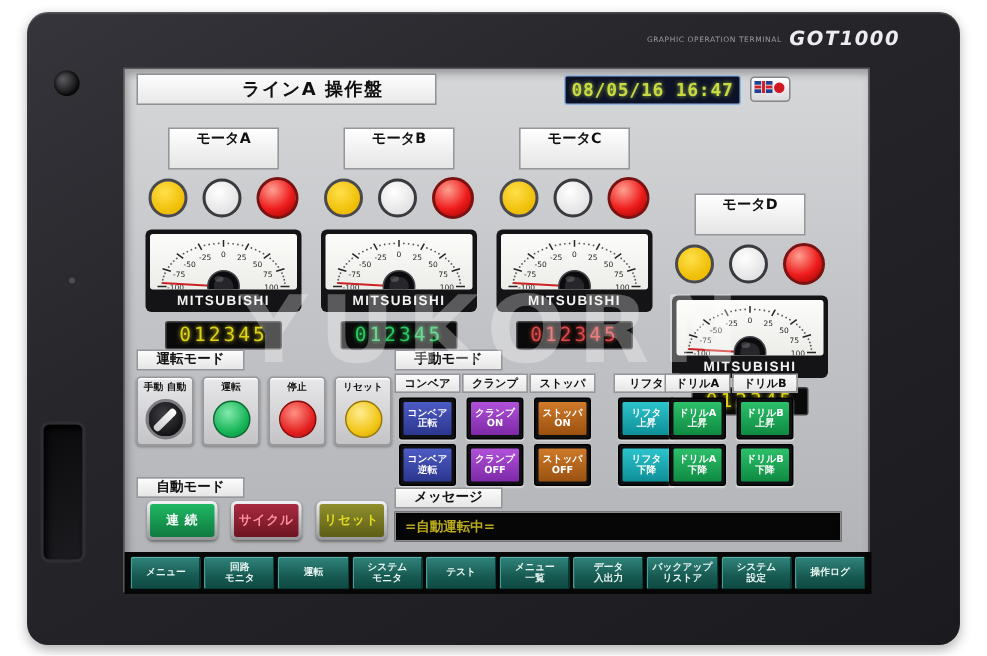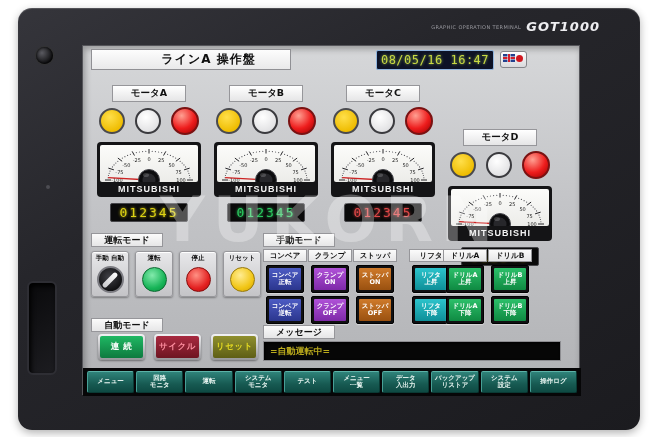--- a/index.html
+++ b/index.html
@@ -30,32 +30,32 @@
     background:linear-gradient(180deg,#d6d7d9 0%,#c3c4c7 45%,#b1b2b5 100%);
     border:1px solid #55555a; box-shadow:inset 2px 3px 6px rgba(0,0,0,0.30); }
 
   .title-box { position:absolute; left:8px; top:3px; width:200px; height:21px;
     background:linear-gradient(#fdfdfd,#e9e9ea); border:1px solid #909094;
     display:flex; align-items:center; justify-content:center;
     font-size:12px; font-weight:bold; color:#101010; letter-spacing:1px;padding-left:35px; }
   .datetime { position:absolute; left:293px; top:4px; width:118px; height:20px;
     background:#0d1226; border:1px solid #8fb4de; border-radius:2px;
     display:flex; align-items:center; justify-content:center;
-    font-family:"DejaVu Sans Mono", monospace; font-weight:normal; font-size:12px;
+    font-family:"DejaVu Sans Mono", monospace; font-weight:bold; font-size:12px;
     color:#c9d942; text-shadow:0 0 3px rgba(190,230,90,0.8); letter-spacing:0.5px; }
   .flag-btn { position:absolute; left:417px; top:5px; width:27px; height:17px;
     background:linear-gradient(#ffffff,#d9d9dc); border:1px solid #85858a; border-radius:3px; }
   .flag-uk { position:absolute; left:2px; top:2px; width:12px; height:8px; background:#23408e; overflow:hidden; }
   .flag-uk::before { content:""; position:absolute; left:0; top:3px; width:12px; height:2px; background:#d21f2c; box-shadow:0 0 0 0.5px #fff; }
   .flag-uk::after { content:""; position:absolute; left:5px; top:0; width:2px; height:8px; background:#d21f2c; box-shadow:0 0 0 0.5px #fff; }
   .flag-jp { position:absolute; right:3px; top:3px; width:7px; height:7px; border-radius:50%; background:#d01820; }
 
   
   .motor-col { position:absolute; top:39px; width:104px; height:152px; }
-  .motor-tab { margin:0 auto; width:74px; height:17px; background:linear-gradient(#ffffff,#e5e5e6);
+  .motor-tab { margin:0 auto; width:74px; height:28px; background:linear-gradient(#ffffff,#e5e5e6);
     border:1px solid #96969a; font-size:9.5px; font-weight:bold; text-align:center; line-height:13px; color:#111; }
   .lamps { display:flex; justify-content:center; align-items:center; gap:10px; margin-top:5px; height:28px; }
   .lamp { width:26px; height:26px; border-radius:50%; }
   .lamp-yellow { background:radial-gradient(circle at 40% 33%, #ffdf4a, #efbd02 70%); border:2px solid #4a4a4e; }
   .lamp-white  { background:radial-gradient(circle at 40% 33%, #ffffff, #e0e0e2 78%); border:2px solid #3a3a3e; }
   .lamp-red    { width:28px; height:28px; border:2px solid #7a1212;
     background:radial-gradient(circle at 36% 28%, #ffa092, #ee1d1d 55%, #b00606 88%); }
   .gauge-frame { margin:7px auto 0; width:104px; background:#141416; border-radius:4px; padding:3px 3px 0 3px; }
   .gauge-face { width:98px; height:37px; background:linear-gradient(#fcfcfa,#ecece9); border-radius:2px; position:relative; overflow:hidden; }
   .gauge-face svg { position:absolute; left:0; top:0; }

